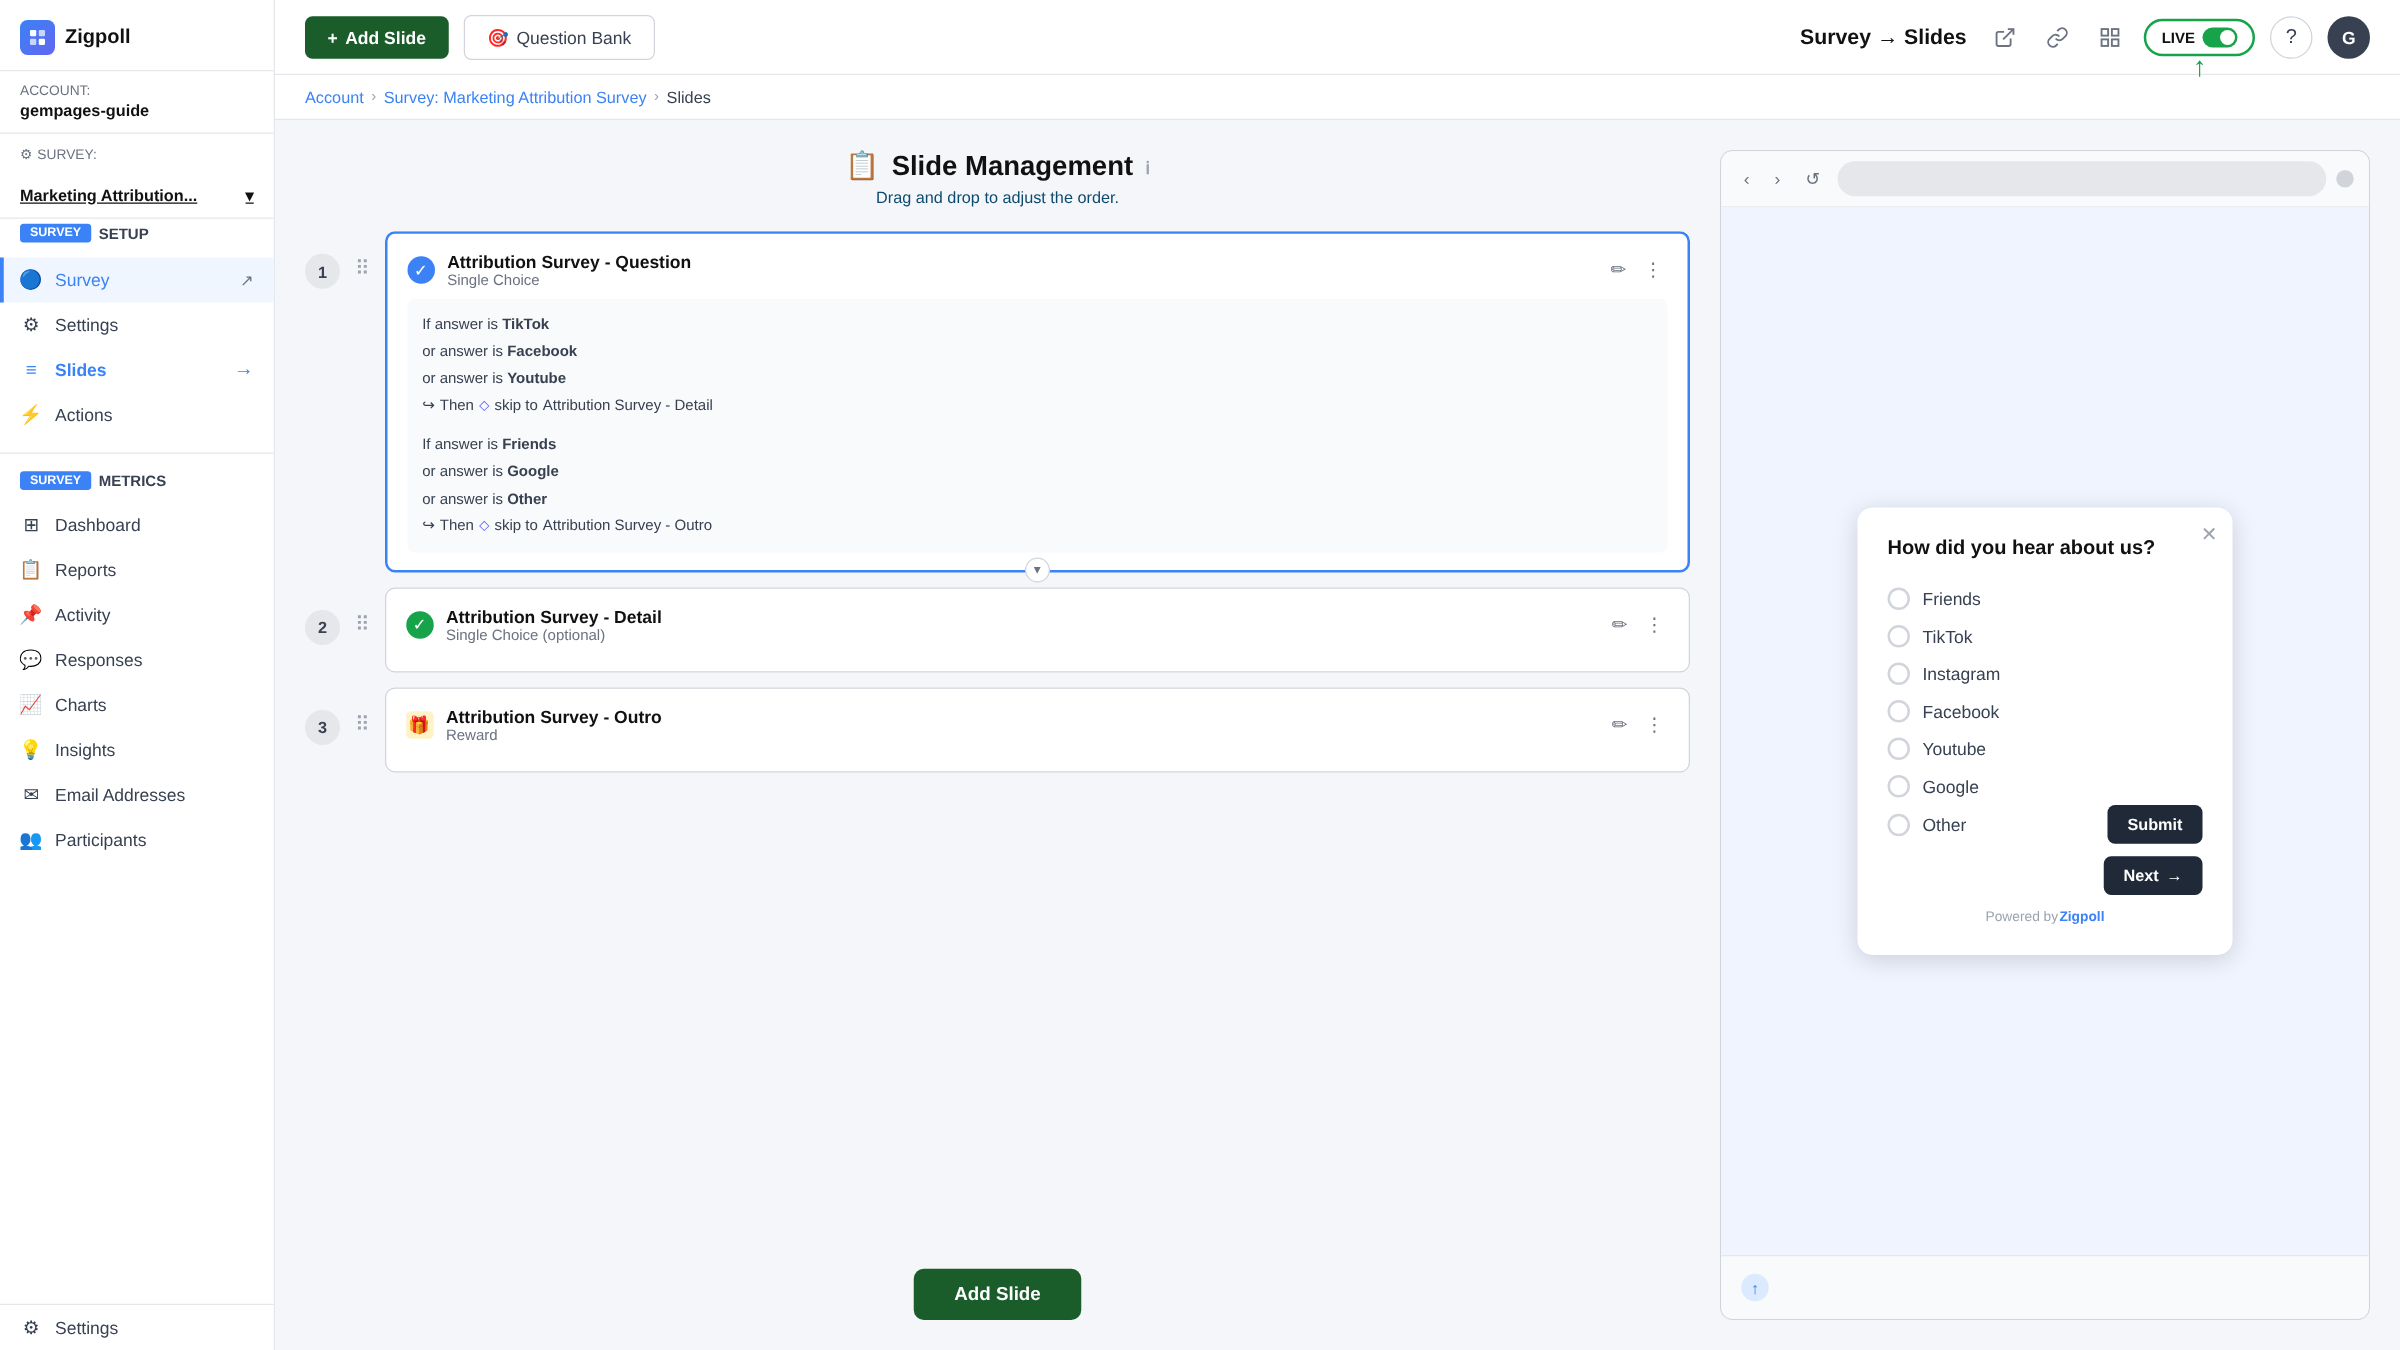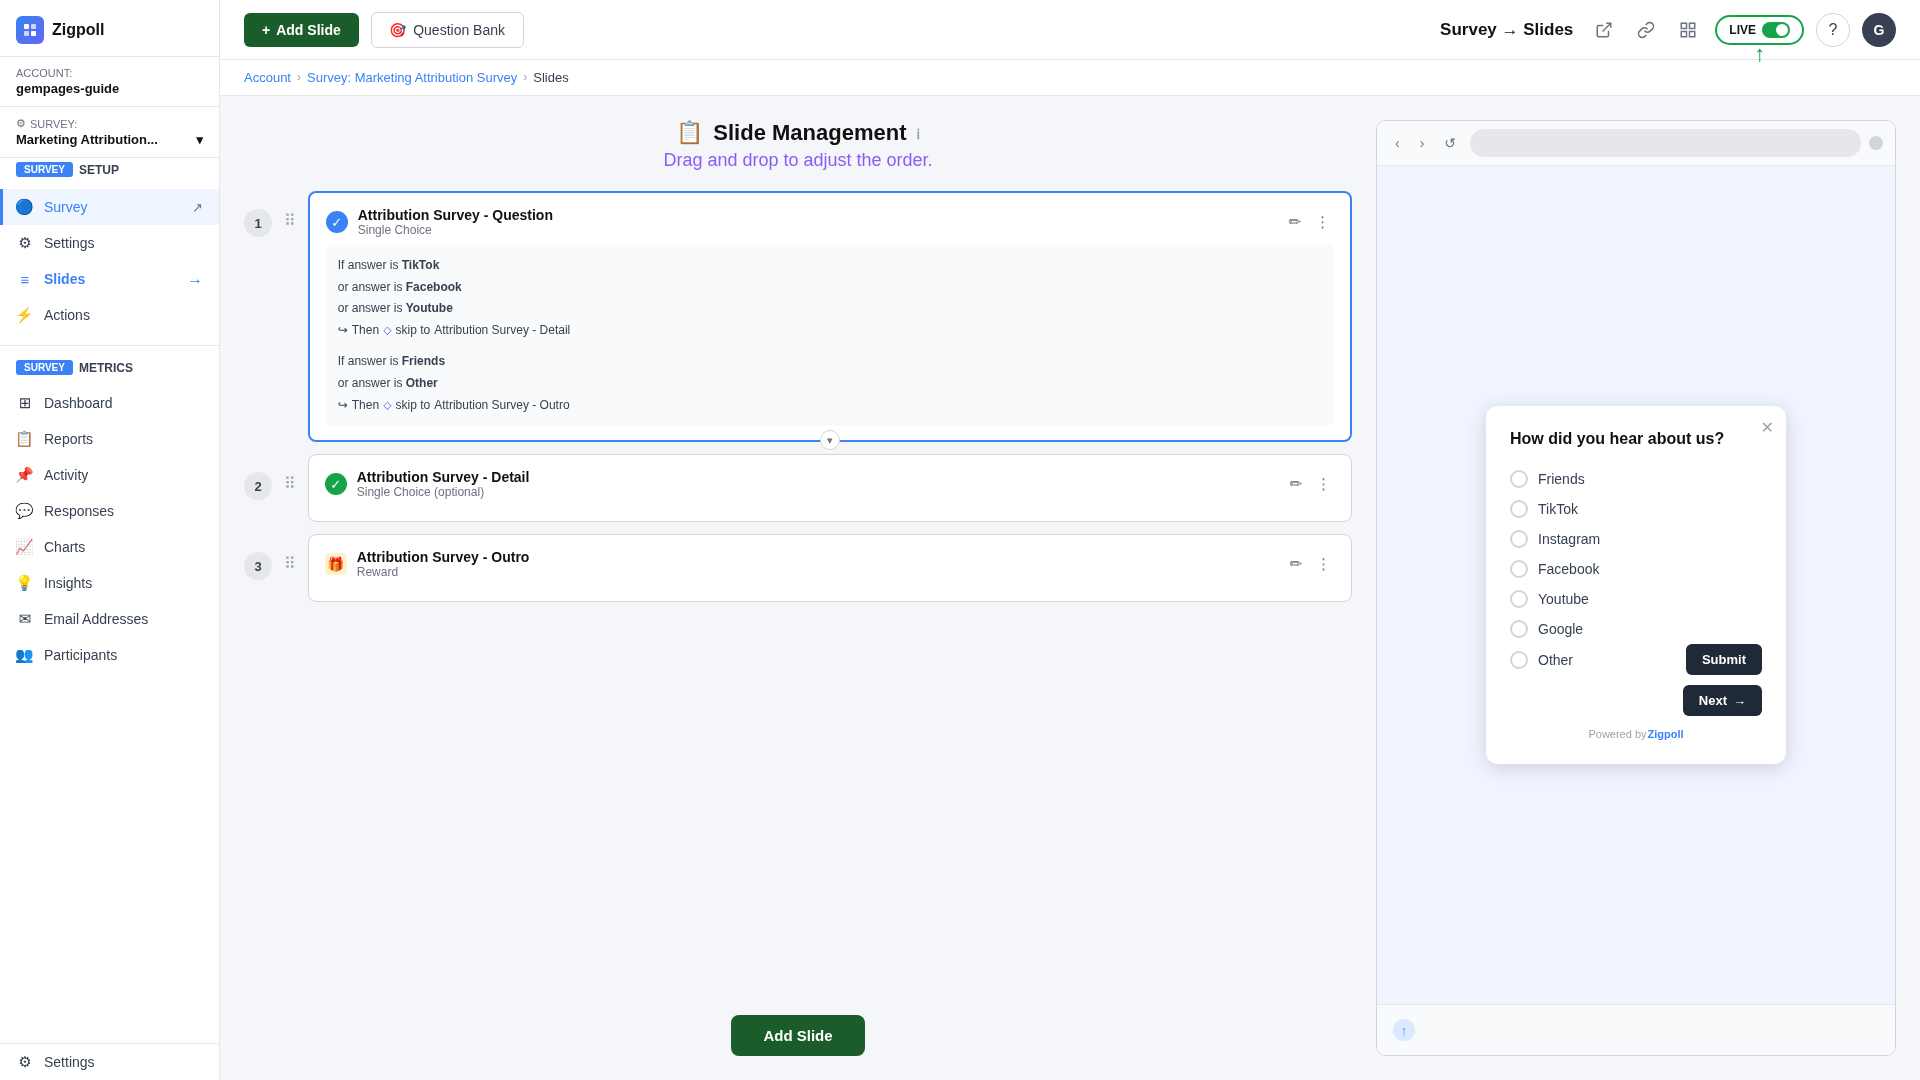--- a/index.html
+++ b/index.html
@@ -52,24 +52,25 @@
       padding: 10px 16px;
       border-bottom: 1px solid #e5e7eb;
       font-size: 11px;
       color: #6b7280;
       cursor: pointer;
     }
     .sidebar-survey-name {
       font-size: 13px;
       font-weight: 600;
       color: #111;
-      margin-top: 2px;
+      margin-top: 19px;
       display: flex;
       align-items: center;
       justify-content: space-between;
+      text-decoration: underline;
     }
 
     .sidebar-section-badge {
       display: flex;
       align-items: center;
       padding: 4px 16px 8px;
       gap: 6px;
     }
     .badge-blue { background: #3b82f6; color: white; padding: 2px 8px; border-radius: 3px; font-size: 10px; font-weight: 700; }
 
@@ -276,22 +277,22 @@
     }
     .slides-title {
       display: flex;
       align-items: center;
       gap: 10px;
       font-size: 22px;
       font-weight: 700;
       color: #111;
     }
     .slides-subtitle {
-      font-size: 18px;
-      color: #8b5cf6;
+      font-size: 13px;
+      color: #0c4a6e;
       margin-top: 4px;
     }
     .slides-list {
       display: flex;
       flex-direction: column;
       gap: 12px;
       overflow-y: auto;
       flex: 1;
     }
 
@@ -773,20 +774,21 @@
                 <div class="logic-then">
                   <span>↪</span>
                   <span>Then</span>
                   <span style="color:#6366f1;font-size:12px;">⬦</span>
                   <span>skip to</span>
                   <span class="logic-target">Attribution Survey - Detail</span>
                 </div>
               </div>
               <div class="logic-section">
                 <div>If answer is <strong>Friends</strong></div>
+                <div>or answer is <strong>Google</strong></div>
                 <div>or answer is <strong>Other</strong></div>
                 <div class="logic-then">
                   <span>↪</span>
                   <span>Then</span>
                   <span style="color:#6366f1;font-size:12px;">⬦</span>
                   <span>skip to</span>
                   <span class="logic-target">Attribution Survey - Outro</span>
                 </div>
               </div>
             </div>

